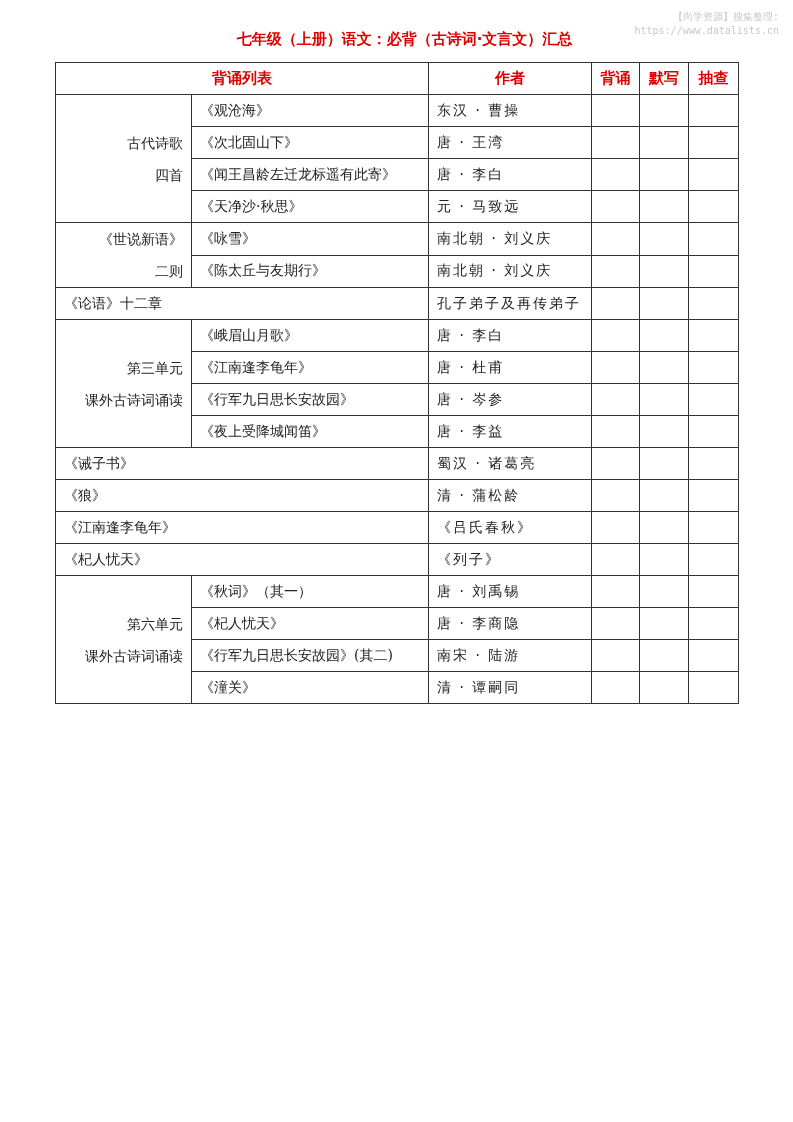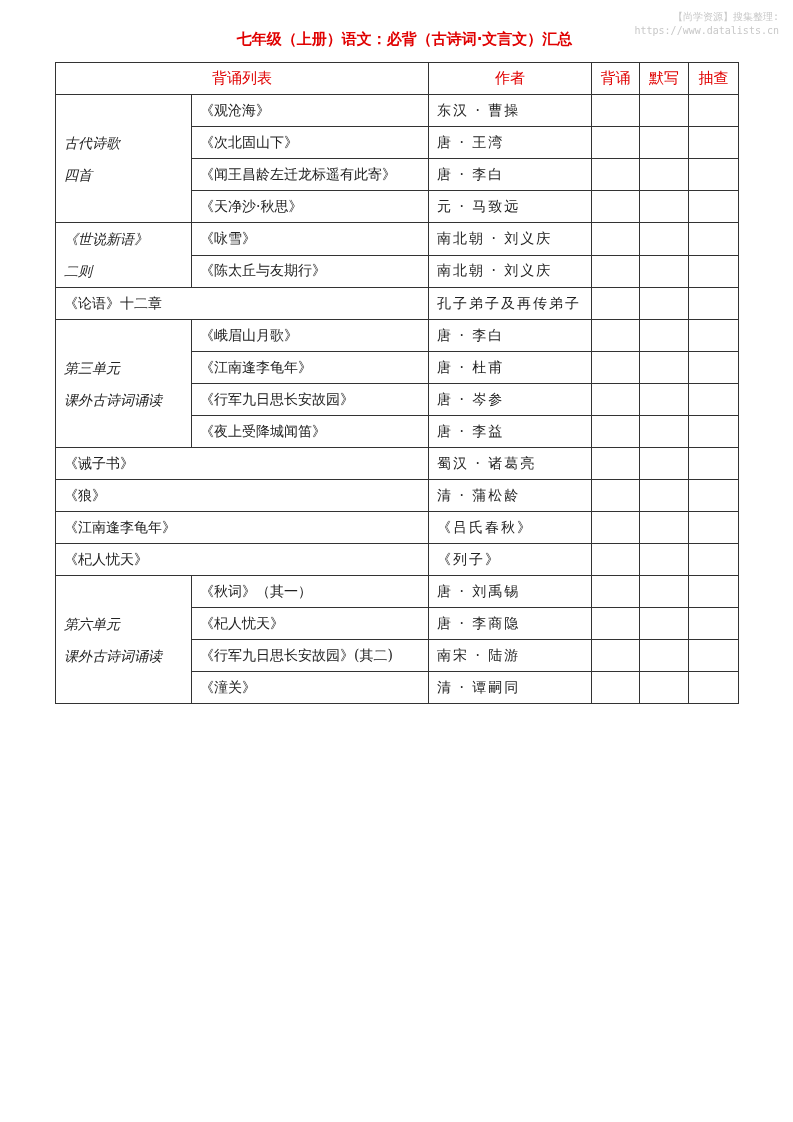--- a/index.html
+++ b/index.html
@@ -2,22 +2,22 @@
 <html><head>
 <meta charset="utf-8">
 <style>
   html,body{margin:0;padding:0;background:#fff;}
   body{width:793px;height:1122px;position:relative;font-family:"DejaVu Serif","Liberation Serif",serif;color:#222;}
   .watermark{position:absolute;right:14px;top:10px;font-family:"DejaVu Sans Mono","Liberation Mono",monospace;font-size:10px;color:#c8c8c8;text-align:right;line-height:14px;}
   .title{position:absolute;left:8px;width:793px;top:30px;text-align:center;font-family:"DejaVu Sans","Liberation Sans",sans-serif;font-weight:bold;font-size:15px;color:#e00000;}
   table{position:absolute;left:55px;top:62px;border-collapse:collapse;width:683px;table-layout:fixed;}
   td,th{border:1px solid #333;font-size:14px;height:31px;padding:0 8px;white-space:nowrap;}
   table{border-left:1.5px solid #222;border-right:1.5px solid #222;border-top:1.5px solid #222;border-bottom:1.5px solid #222;}
-  th{color:#e00000;font-family:"DejaVu Sans","Liberation Sans",sans-serif;font-weight:normal;font-size:15px;text-align:center;}
-  td.group{text-align:left;line-height:32px;font-style:italic;}
+  th{color:#e00000;font-family:"DejaVu Sans","Liberation Sans",sans-serif;font-weight:bold;font-size:15px;text-align:center;}
+  td.group{text-align:right;line-height:32px;}
   td.center{}
   td.author{letter-spacing:2px;}
   .footer{position:absolute;left:0;width:793px;top:1137px;text-align:center;font-size:14px;word-spacing:4px;}
 </style>
 </head>
 <body>
 
 <div class="watermark">
   <div>【尚学资源】搜集整理:</div>
   <div>https://www.datalists.cn</div>

